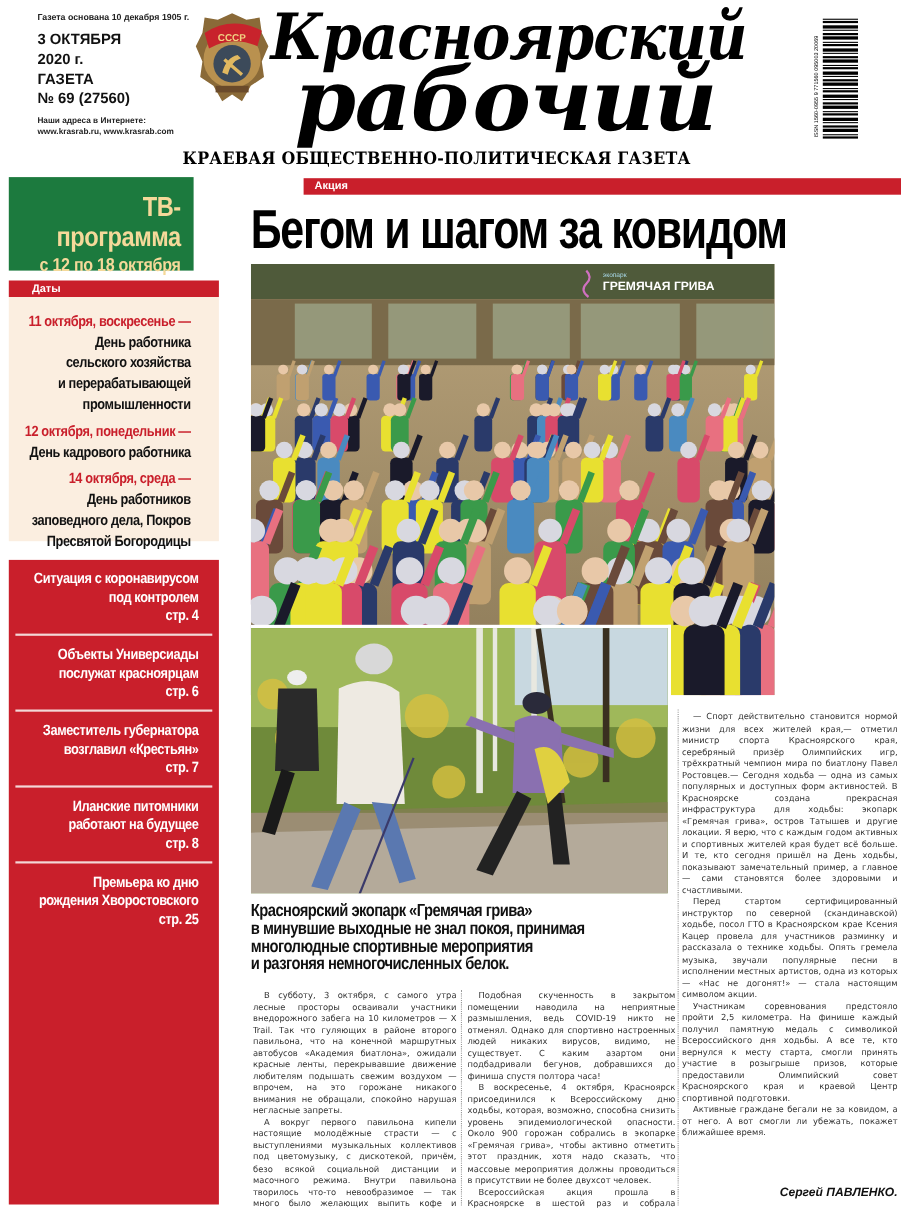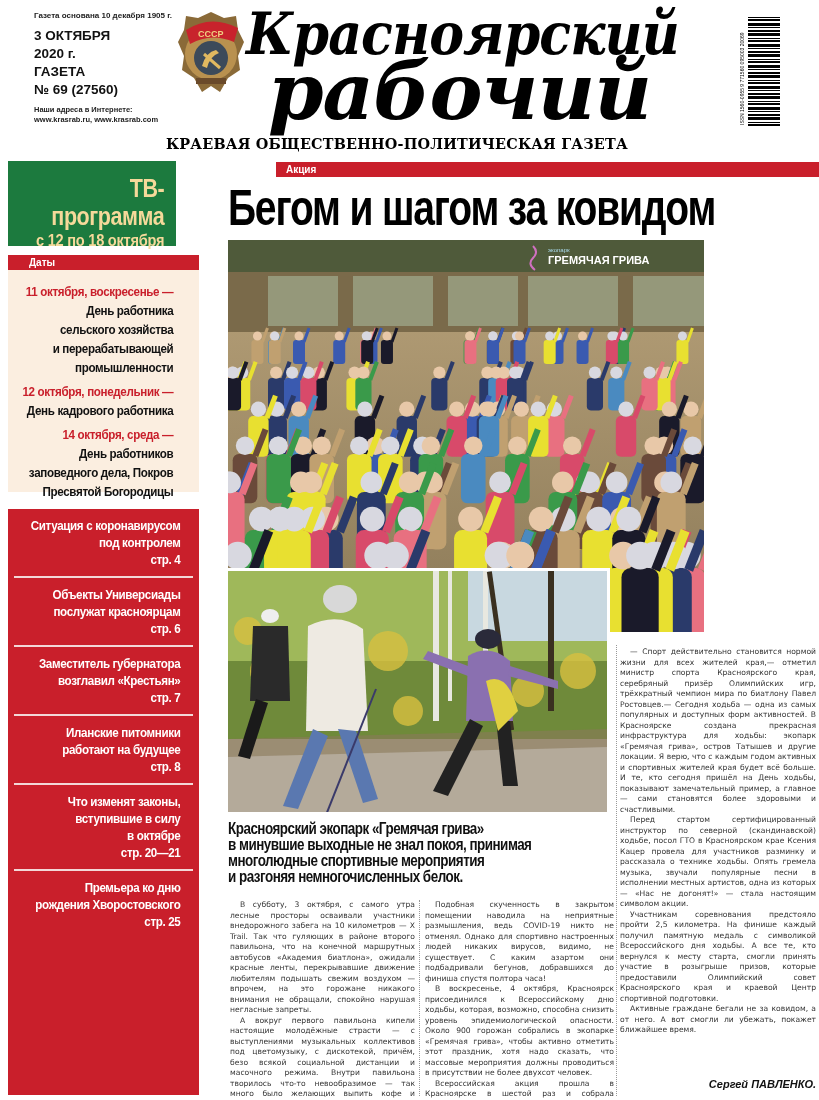--- a/index.html
+++ b/index.html
@@ -205,26 +205,20 @@
   </div>
   <div class="toc-item">
     <span class="t">Заместитель губернатора</span>
     <span class="t">возглавил «Крестьян»</span>
     <span class="t">стр. 7</span>
   </div>
   <div class="toc-item">
     <span class="t">Иланские питомники</span>
     <span class="t">работают на будущее</span>
     <span class="t">стр. 8</span>
-  </div>
-  <div class="toc-item">
-    <span class="t">Что изменят законы,</span>
-    <span class="t">вступившие в силу</span>
-    <span class="t">в октябре</span>
-    <span class="t">стр. 20—21</span>
   </div>
   <div class="toc-item">
     <span class="t">Премьера ко дню</span>
     <span class="t">рождения Хворостовского</span>
     <span class="t">стр. 25</span>
   </div>
 </div>
 
 <div class="rubric">Акция</div>
 <div class="headline">Бегом и шагом за ковидом</div>

